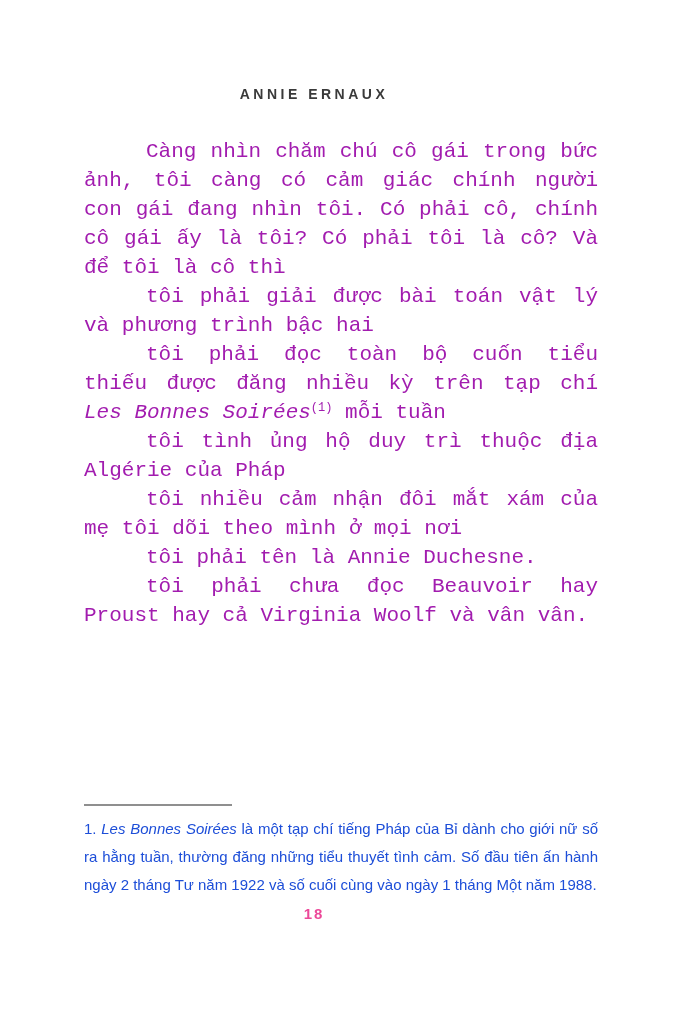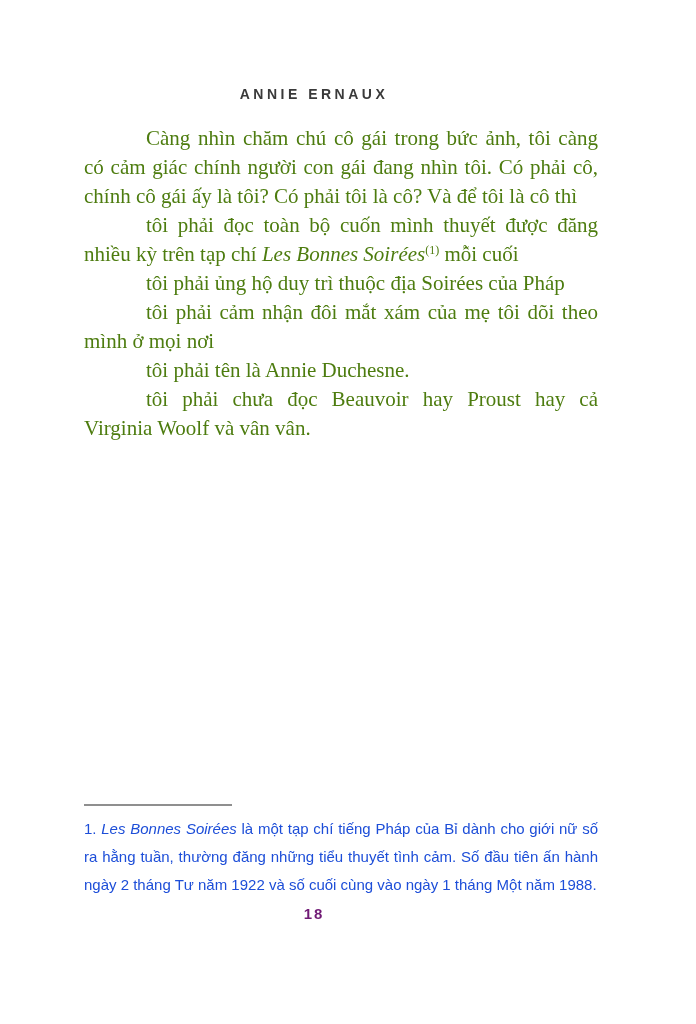--- a/index.html
+++ b/index.html
@@ -18,27 +18,27 @@
     width: 100%;
     text-align: center;
     font-family: "Liberation Sans", sans-serif;
     font-size: 14px;
     font-weight: 700;
     letter-spacing: 3.5px;
     color: #3a3a3a;
   }
   .body-text {
     position: absolute;
-    top: 124px;
+    top: 137px;
     left: 84px;
     width: 514px;
-    font-family: Liberation Serif, serif;
+    font-family: Liberation Mono, monospace;
     font-size: 21px;
     line-height: 29px;
-    color: #4d7c0f;
+    color: #a21caf;
   }
   .body-text p.para {
     text-indent: 62px;
     text-align: justify;
   }
   .body-text p.para.gap-before {
     margin-top: 29px;
   }
   .body-text i { font-style: italic; }
   .body-text sup {
@@ -70,35 +70,36 @@
   .page-number {
     position: absolute;
     top: 905px;
     left: 0;
     width: 100%;
     text-align: center;
     font-family: "Liberation Sans", sans-serif;
     font-size: 15px;
     font-weight: 600;
     letter-spacing: 2px;
-    color: #701a75;
+    color: #ec4899;
   }
 </style>
 </head>
 <body>
 
 <div class="page">
 
   <div class="running-header">ANNIE ERNAUX</div>
 
   <div class="body-text">
       <p class="para"><span>Càng nhìn chăm chú cô gái trong bức ảnh, tôi càng có cảm giác chính người con gái đang nhìn tôi. Có phải cô, chính cô gái ấy là tôi? Có phải tôi là cô? Và để tôi là cô thì</span></p>
-      <p class="para"><span>tôi phải đọc toàn bộ cuốn mình thuyết được đăng nhiều kỳ trên tạp chí </span><i>Les Bonnes Soirées</i><sup>(1)</sup><span> mỗi cuối</span></p>
-      <p class="para"><span>tôi phải ủng hộ duy trì thuộc địa Soirées của Pháp</span></p>
-      <p class="para"><span>tôi phải cảm nhận đôi mắt xám của mẹ tôi dõi theo mình ở mọi nơi</span></p>
+      <p class="para"><span>tôi phải giải được bài toán vật lý và phương trình bậc hai</span></p>
+      <p class="para"><span>tôi phải đọc toàn bộ cuốn tiểu thiếu được đăng nhiều kỳ trên tạp chí </span><i>Les Bonnes Soirées</i><sup>(1)</sup><span> mỗi tuần</span></p>
+      <p class="para"><span>tôi tình ủng hộ duy trì thuộc địa Algérie của Pháp</span></p>
+      <p class="para"><span>tôi nhiều cảm nhận đôi mắt xám của mẹ tôi dõi theo mình ở mọi nơi</span></p>
       <p class="para"><span>tôi phải tên là Annie Duchesne.</span></p>
       <p class="para"><span>tôi phải chưa đọc Beauvoir hay Proust hay cả Virginia Woolf và vân vân.</span></p>
     </div>
 
   <div class="footnote-block">
     <div class="fn-rule"></div>
     <div class="fn-text"><span>1. </span><i>Les Bonnes Soirées</i><span> là một tạp chí tiếng Pháp của Bỉ dành cho giới nữ số ra hằng tuần, thường đăng những tiểu thuyết tình cảm. Số đầu tiên ấn hành ngày 2 tháng Tư năm 1922 và số cuối cùng vào ngày 1 tháng Một năm 1988.</span></div>
   </div>
 
   <div class="page-number">18</div>

